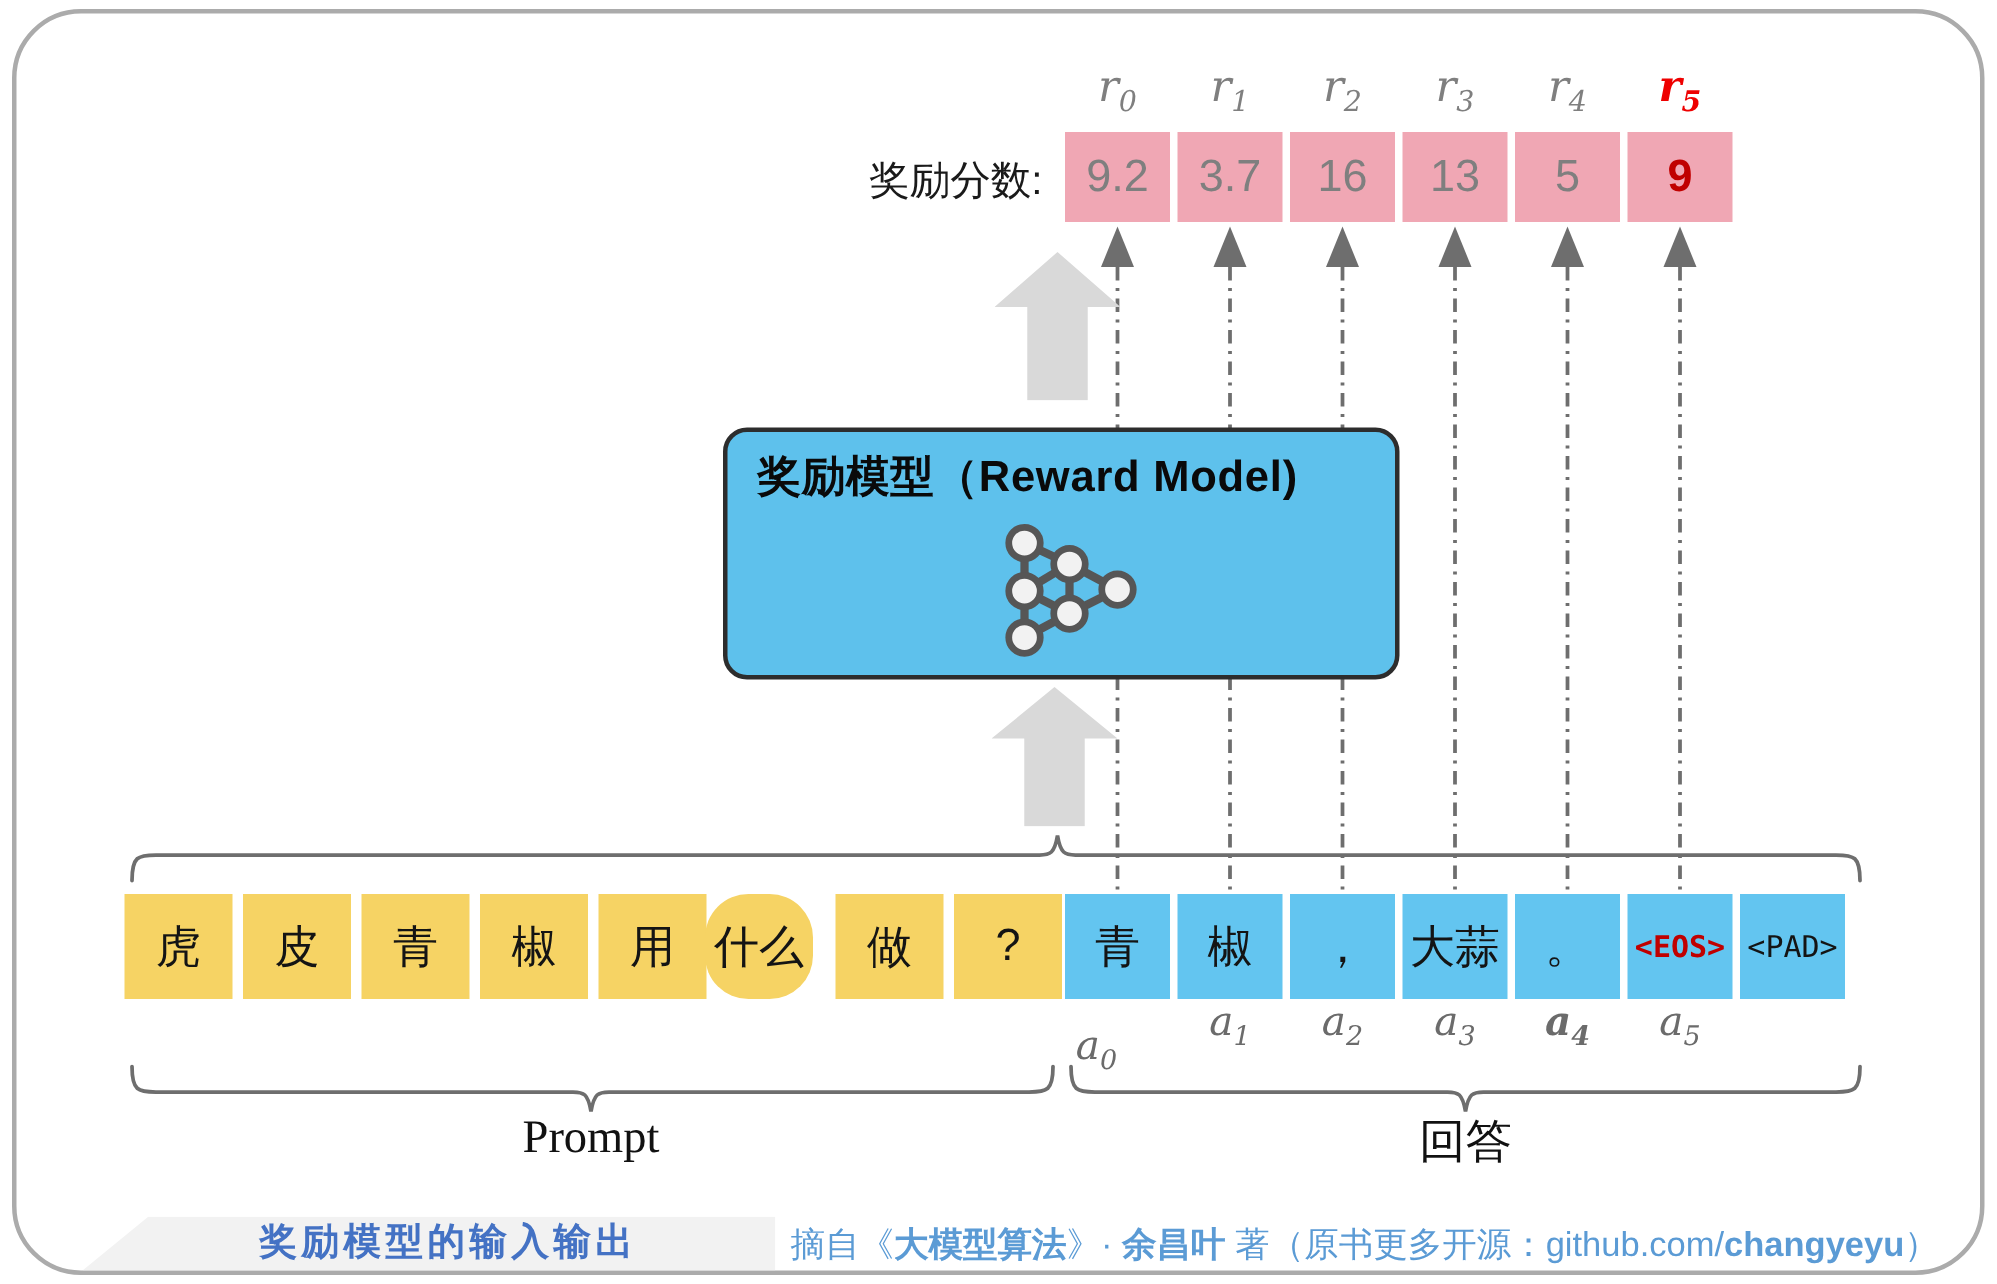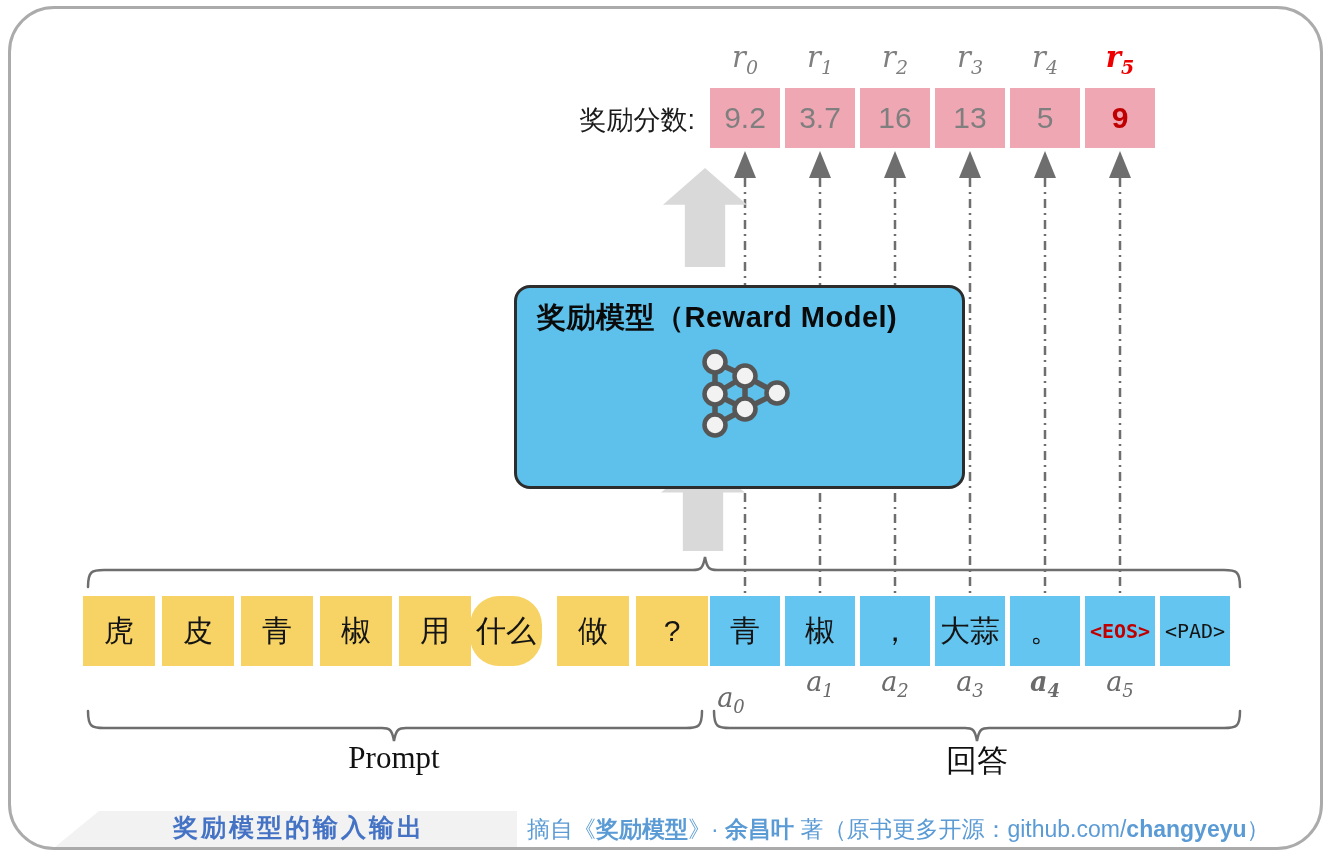--- a/index.html
+++ b/index.html
@@ -14,22 +14,22 @@
                font-size:27px;font-weight:500;color:#1a1a1a;}
   .rlabel{position:absolute;top:40px;width:70px;text-align:center;
           font-family:"DejaVu Serif",serif;font-style:italic;font-size:29px;color:var(--score-text);}
   .rlabel sub{font-size:19px;line-height:0;}
   .rlabel.hl{color:var(--bright-red);font-weight:bold;}
   .scorebox{position:absolute;top:88px;width:70px;height:60px;background:var(--pink-box);
             display:flex;align-items:center;justify-content:center;font-size:30px;color:var(--score-text);text-align:right;}
   .scorebox.hl{color:var(--highlight-red);font-weight:bold;}
 
   
-  .model-box{position:absolute;left:482px;top:285px;width:451px;height:204px;
-             background:var(--model-blue);border:3px solid #2d2d2d;border-radius:16px;box-sizing:border-box;z-index:3;margin-left:32px;}
+  .model-box{position:absolute;left:482px;top:285px;width:451px;height:168px;
+             background:var(--model-blue);border:3px solid #2d2d2d;border-radius:16px;box-sizing:border-box;z-index:3;}
   .model-title{position:absolute;left:20px;top:10px;font-size:29px;font-weight:bold;color:#0a0a0a;letter-spacing:.5px;}
   .nn-icon{position:absolute;left:170px;top:60px;}
 
   
   .big-arrow{position:absolute;background:var(--arrow-gray);z-index:2;
              clip-path:polygon(50% 0,100% 37%,74% 37%,74% 100%,26% 100%,26% 37%,0 37%);}
   .arrow-upper{left:663px;top:168px;width:84px;height:99px;}
   .arrow-lower{left:661px;top:458px;width:84px;height:93px;}
 
   
@@ -157,14 +157,14 @@
       <div class="alabel" style="left: 1010px; font-weight: bold;"><i>a</i><sub>4</sub></div>
       <div class="alabel" style="left: 1085px;"><i>a</i><sub>5</sub></div>
     </div>
 
   <div class="brace-label answer">回答</div>
   <div class="brace-label prompt">Prompt</div>
 
   <div class="footer-caption-bg">
     <span>奖励模型的输入输出</span>
   </div>
-  <div class="attribution" id="attribution"><span>摘自《</span><span class="b">奖励模型</span><span>》· </span><span class="b">余昌叶</span><span> 著（原书更多开源：</span><span>github.com/</span><span class="b">changyeyu</span><span>）</span></div>
+  <div class="attribution" id="attribution"><span>摘自《</span><span class="b">大模型算法</span><span>》· </span><span class="b">余昌叶</span><span> 著（原书更多开源：</span><span>github.com/</span><span class="b">changyeyu</span><span>）</span></div>
 </div>
 
 </body></html>

